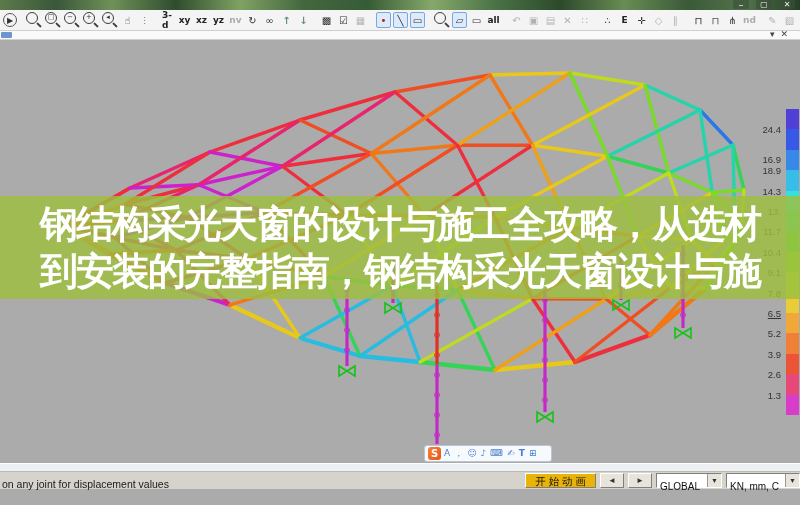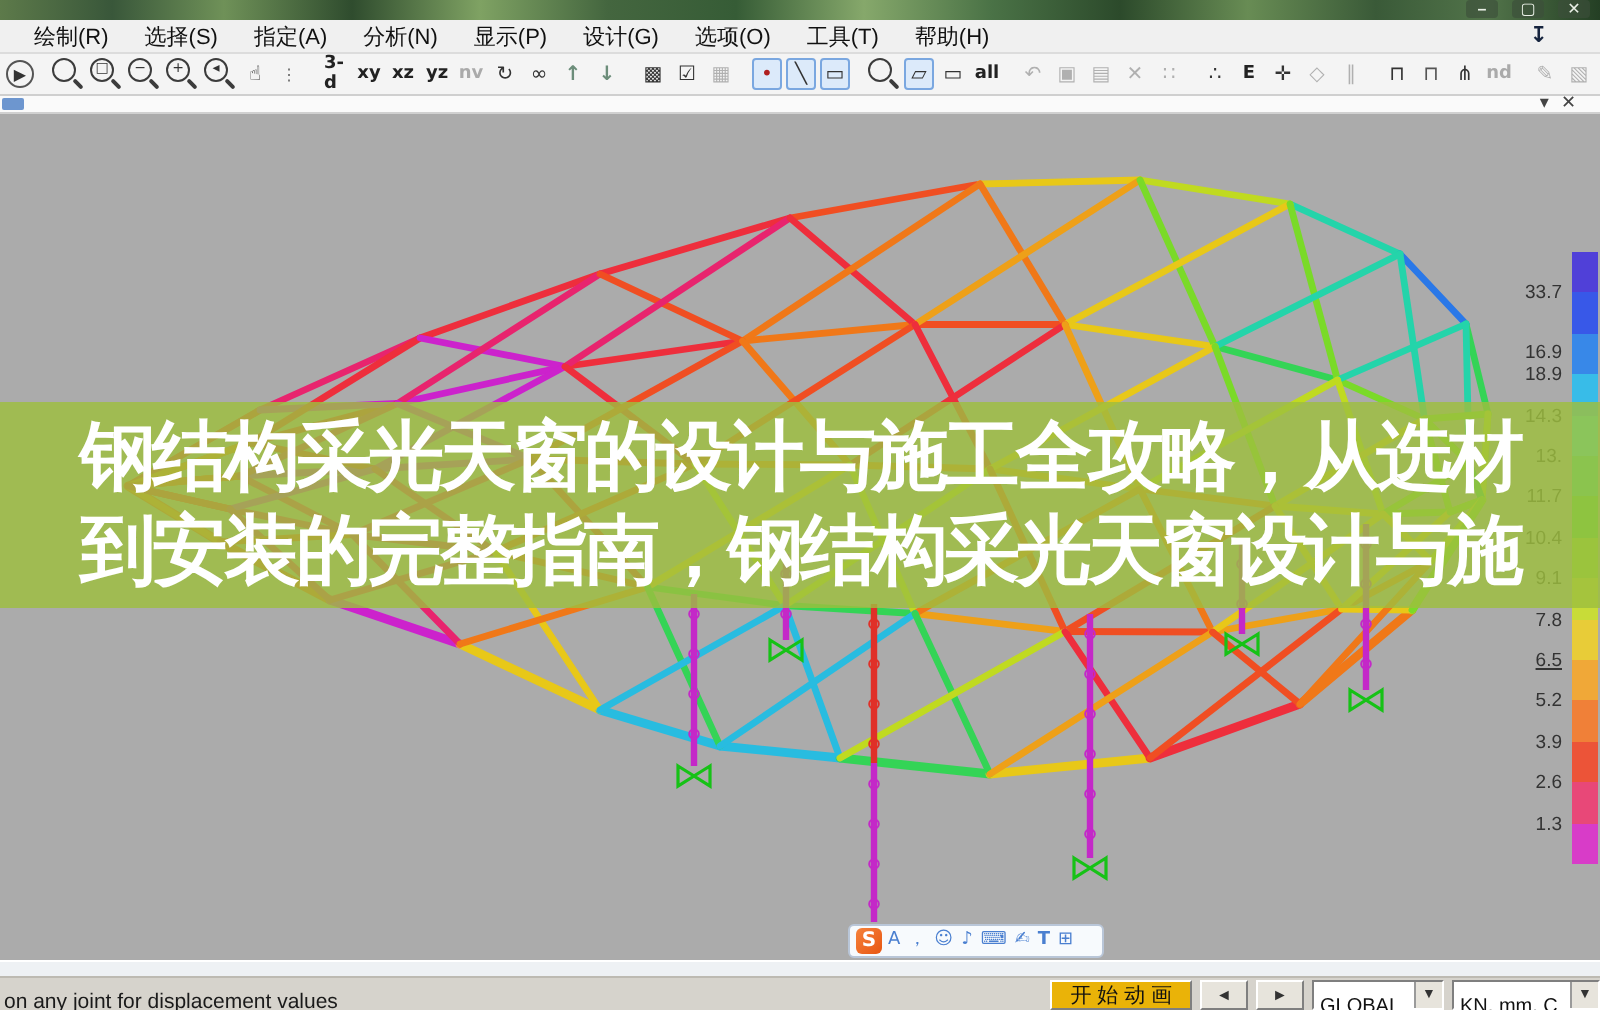--- a/index.html
+++ b/index.html
@@ -42,21 +42,21 @@
   .childbtns{position:absolute;right:6px;top:-2px;font-size:9px;color:#444;letter-spacing:6px;}
   
   .viewport{position:relative;height:423px;background:#ababab;overflow:hidden;}
   .viewport svg{position:absolute;left:0;top:0;}
   
   .legend{position:absolute;right:0;top:69px;width:64px;height:306px;z-index:2;}
   .legend-bar{position:absolute;right:1px;top:0;width:13px;height:306px;display:flex;flex-direction:column;}
   .legend-seg{flex:1;}
   .legend-label{position:absolute;right:19px;width:40px;text-align:right;font-size:9.5px;color:#333;}
   
-  .band{position:absolute;left:0;right:0;top:144px;height:103px;z-index:5;
+  .band{position:absolute;left:0;right:0;top:156px;height:103px;z-index:5;
     background:rgba(157,190,62,.82);display:flex;flex-direction:column;
     align-items:center;justify-content:center;}
   .band-line{font-size:38px;line-height:47px;font-weight:800;color:#ffffff;
     letter-spacing:-2px;white-space:nowrap;}
   
   .ime{position:absolute;left:424px;top:405px;width:128px;height:17px;z-index:6;
     background:#f7fafd;border:1px solid #b9c6d8;border-radius:3px;display:flex;
     align-items:center;gap:3px;padding:0 3px;box-sizing:border-box;
     font-family:"DejaVu Sans",sans-serif;}
   .ime-logo{width:13px;height:13px;background:linear-gradient(135deg,#f5823c,#e85612);
@@ -88,32 +88,20 @@
 <div class="window">
 
   <div class="titlebar">
     <div class="winbtns">
         <span class="winbtn">–</span>
         <span class="winbtn">▢</span>
         <span class="winbtn">✕</span>
       </div>
   </div>
 
-  <div class="menubar">
-    <span class="menu-item">绘制(R)</span>
-      <span class="menu-item">选择(S)</span>
-      <span class="menu-item">指定(A)</span>
-      <span class="menu-item">分析(N)</span>
-      <span class="menu-item">显示(P)</span>
-      <span class="menu-item">设计(G)</span>
-      <span class="menu-item">选项(O)</span>
-      <span class="menu-item">工具(T)</span>
-      <span class="menu-item">帮助(H)</span>
-      <span class="menubar-right-arrow">↧</span>
-  </div>
 
   <div class="toolbar">
       <span class="tb circ">▶</span>
       <span class="tbsep"></span>
       <span class="mag"></span>
       <span class="mag">□</span>
       <span class="mag">−</span>
       <span class="mag">+</span>
       <span class="mag">◂</span>
       <span class="tb ">☝</span>
@@ -366,21 +354,21 @@
           <div class="legend-seg" style="background: rgb(144, 220, 56);"></div>
           <div class="legend-seg" style="background: rgb(200, 220, 56);"></div>
           <div class="legend-seg" style="background: rgb(232, 204, 56);"></div>
           <div class="legend-seg" style="background: rgb(240, 168, 56);"></div>
           <div class="legend-seg" style="background: rgb(240, 128, 56);"></div>
           <div class="legend-seg" style="background: rgb(236, 84, 56);"></div>
           <div class="legend-seg" style="background: rgb(232, 72, 120);"></div>
           <div class="legend-seg" style="background: rgb(216, 60, 200);"></div>
         </div>
       <div id="legend-labels">
-          <span class="legend-label" style="top: 15.4px;">33.7</span>
+          <span class="legend-label" style="top: 15.4px;">24.4</span>
           <span class="legend-label" style="top: 45px;">16.9</span>
           <span class="legend-label" style="top: 56.2px;">18.9</span>
           <span class="legend-label" style="top: 76.6px;">14.3</span>
           <span class="legend-label" style="top: 97px;">13.</span>
           <span class="legend-label" style="top: 117.4px;">11.7</span>
           <span class="legend-label" style="top: 137.8px;">10.4</span>
           <span class="legend-label" style="top: 158.2px;">9.1</span>
           <span class="legend-label" style="top: 178.6px;">7.8</span>
           <span class="legend-label" style="top: 199px; text-decoration: underline;">6.5</span>
           <span class="legend-label" style="top: 219.4px;">5.2</span>

